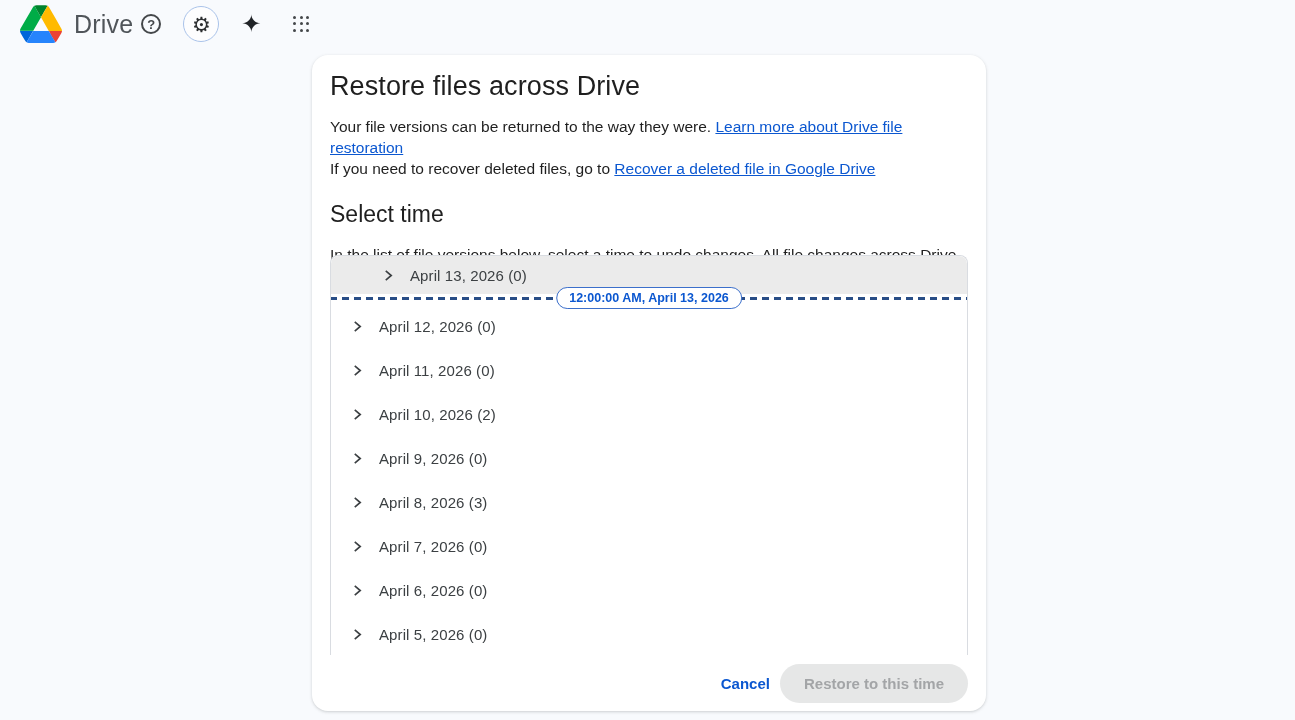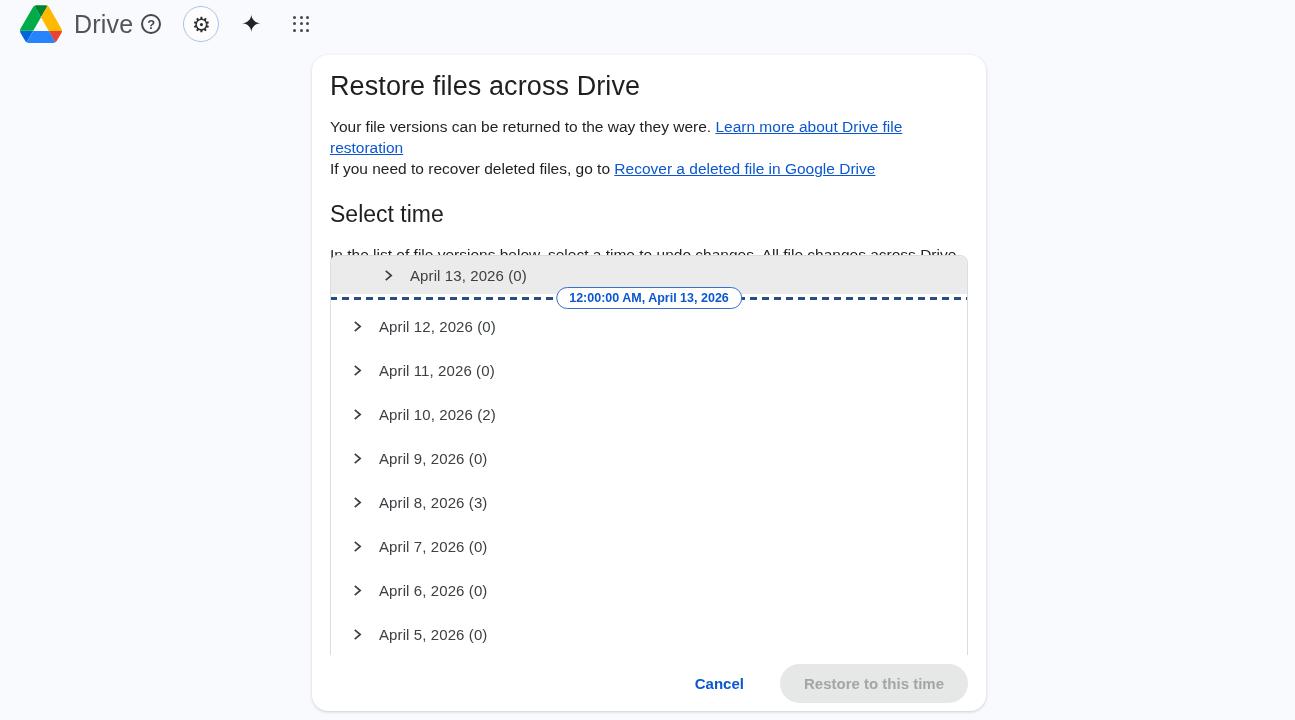--- a/index.html
+++ b/index.html
@@ -94,21 +94,21 @@
   .time-pill {
     position: absolute; left: 50%; top: 4px; transform: translate(-50%, -50%);
     background: #ffffff; border: 1.5px solid #3b6fcb; border-radius: 999px;
     padding: 3px 12px; font-size: 12.5px; font-weight: bold; color: #0b57d0;
     white-space: nowrap; z-index: 2;
   }
 
   
   .card-footer {
     position: absolute; right: 18px; bottom: 8px;
-    display: flex; align-items: center; gap: 26px; height: 40px;
+    display: flex; align-items: center; height: 40px;
   }
   .btn-text {
     border: none; background: transparent; color: #0b57d0;
     font-size: 15px; font-weight: bold; font-family: inherit; cursor: pointer;
     padding: 8px 10px; border-radius: 999px;
   }
   .btn-disabled {
     border: none; background: #e6e7e7; color: #a3a5a7;
     font-size: 15px; font-weight: bold; font-family: inherit;
     padding: 11px 24px; border-radius: 999px; cursor: default;

